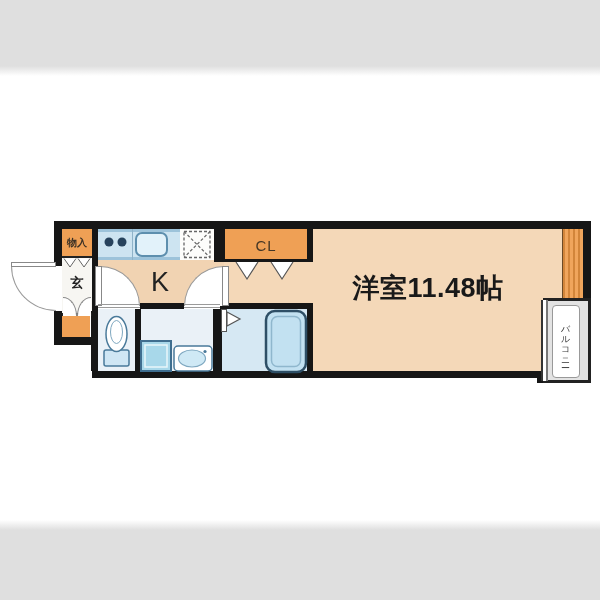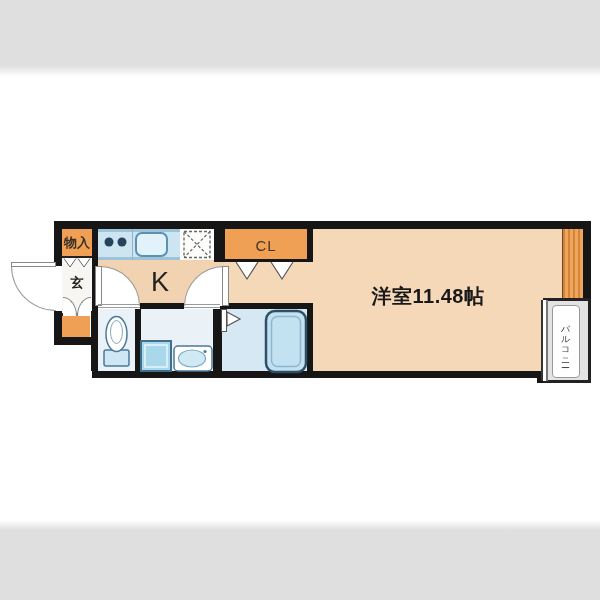--- a/index.html
+++ b/index.html
@@ -53,25 +53,25 @@
   .sec-kright{left:184px;top:266px;width:40px;height:40px;border-radius:100% 0 0 0;
               border-top:1.2px solid #999;border-left:1.2px solid #999;}
   .leaf-kright{left:222px;top:266px;width:7px;height:40px;background:#fff;border:1px solid #888;box-sizing:border-box;}
   .petal-l{left:63px;top:297px;width:14px;height:19px;background:#fff;border-radius:0 100% 0 0;
            border-top:1px solid #888;border-right:1px solid #888;box-sizing:border-box;}
   .petal-r{left:77px;top:297px;width:14px;height:19px;background:#fff;border-radius:100% 0 0 0;
            border-top:1px solid #888;border-left:1px solid #888;box-sizing:border-box;}
   .bathdoor-bar{left:221px;top:309px;width:6px;height:23px;background:#fff;border:1px solid #555;box-sizing:border-box;}
   
   .lbl{position:absolute;color:#222;display:flex;align-items:center;justify-content:center;}
-  .lbl-storage{left:61px;top:232px;width:32px;height:22px;font-size:13px;font-weight:700;color:#3a3025;}
+  .lbl-storage{left:61px;top:232px;width:32px;height:22px;font-size:10px;font-weight:700;color:#3a3025;}
   .lbl-genkan{left:64px;top:274px;width:26px;height:18px;font-size:13px;font-weight:600;}
   .lbl-k{left:140px;top:263px;width:40px;height:38px;font-size:27px;font-weight:500;}
   .lbl-cl{left:225px;top:231px;width:82px;height:28px;font-size:15px;font-weight:400;color:#443625;letter-spacing:1px;}
-  .lbl-main{left:313px;top:272px;width:230px;height:32px;font-size:20px;font-weight:700;color:#191919;letter-spacing:0.5px;margin-top:8px;}
+  .lbl-main{left:313px;top:272px;width:230px;height:32px;font-size:27px;font-weight:700;color:#191919;letter-spacing:0.5px;}
   .lbl-balcony{left:553px;top:308px;width:24px;height:66px;font-size:9px;color:#333;
                writing-mode:vertical-rl;text-orientation:upright;letter-spacing:1px;
                display:flex;align-items:center;justify-content:center;}
   svg.overlay{position:absolute;left:0;top:0;pointer-events:none;}
 </style>
 </head>
 <body>
 
 <div class="canvas">
 

